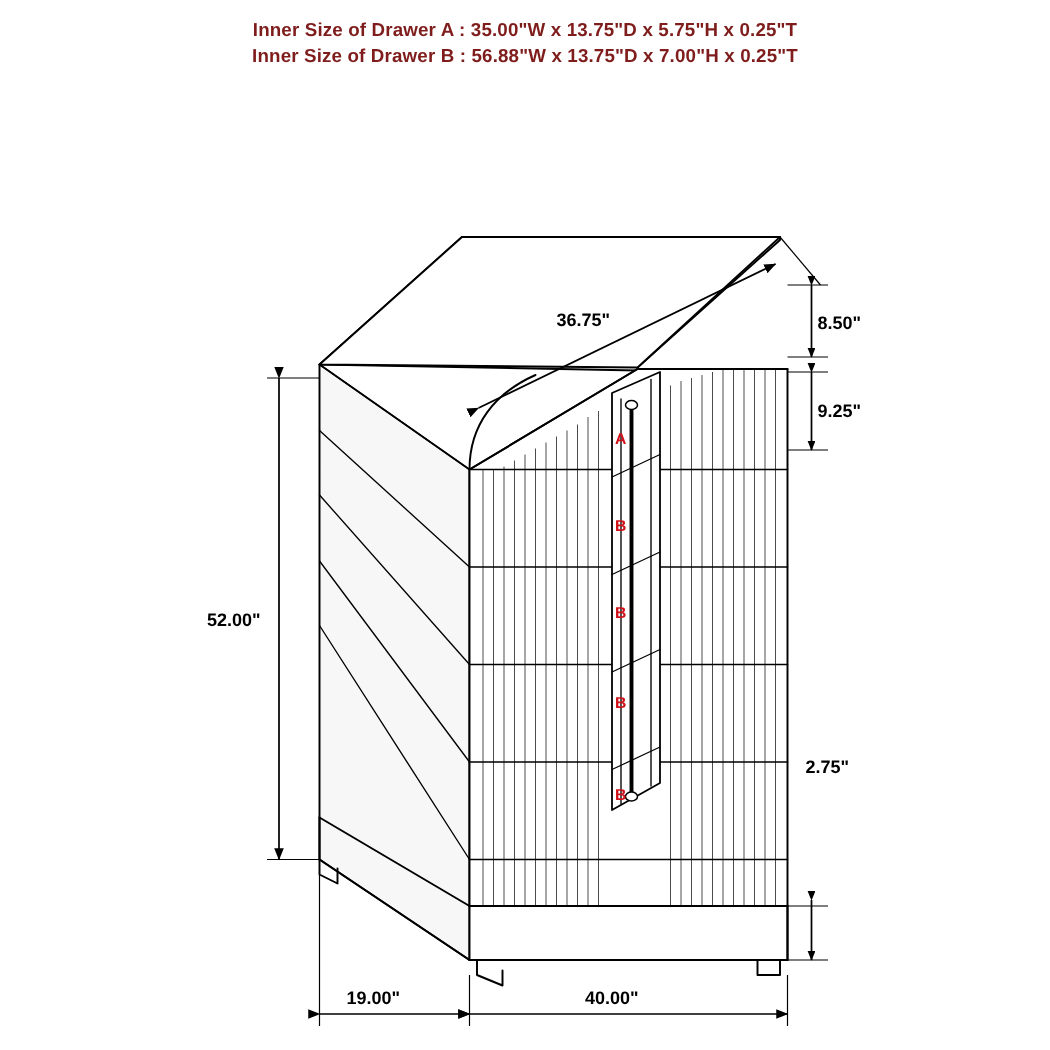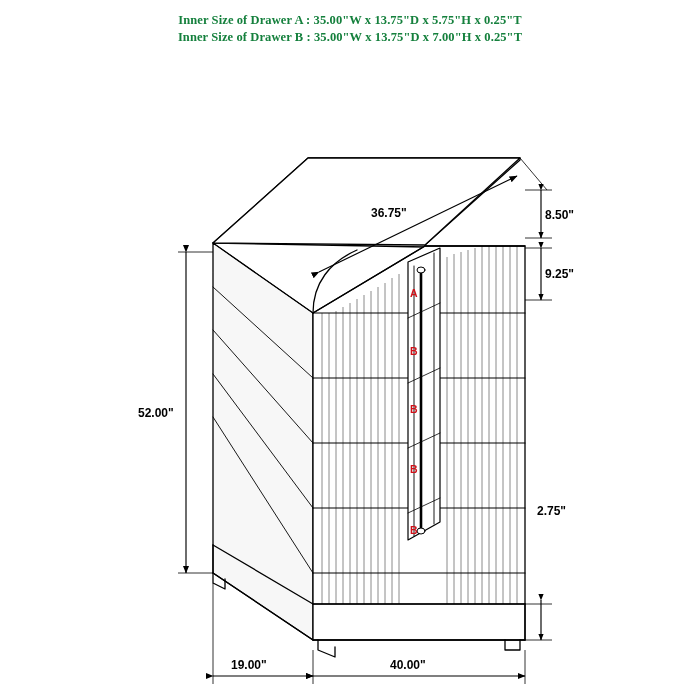--- a/index.html
+++ b/index.html
@@ -15,23 +15,22 @@
     font-family: "Liberation Sans", sans-serif;
     overflow: hidden;
   }
   .hdr {
     position: absolute;
     left: 0;
     width: 700px;
     text-align: center;
     font-size: 12.5px;
     font-weight: bold;
-    color: #15803d;
+    color: #7f1d1d;
     letter-spacing: 0.1px;
-    font-family: Liberation Serif, serif;
   }
   #hdr1 { top: 13px; }
   #hdr2 { top: 30px; }
 
   svg#art {
     position: absolute;
     left: 0;
     top: 0;
     width: 700px;
     height: 700px;
@@ -50,21 +49,21 @@
     color: #d01018;
     white-space: nowrap;
   }
 </style>
 </head>
 <body>
 
 <div id="page">
 
   <div class="hdr" id="hdr1">Inner Size of Drawer A : 35.00"W x 13.75"D x 5.75"H x 0.25"T</div>
-  <div class="hdr" id="hdr2">Inner Size of Drawer B : 35.00"W x 13.75"D x 7.00"H x 0.25"T</div>
+  <div class="hdr" id="hdr2">Inner Size of Drawer B : 56.88"W x 13.75"D x 7.00"H x 0.25"T</div>
 
   <svg id="art" viewBox="0 0 700 700">
     <defs>
       <marker id="ar" markerWidth="9" markerHeight="9" refX="7.5" refY="3.2" orient="auto" markerUnits="userSpaceOnUse">
         <path d="M0,0 L8,3.2 L0,6.4 z" fill="#000"></path>
       </marker>
       <marker id="arS" markerWidth="7" markerHeight="7" refX="6" refY="2.6" orient="auto" markerUnits="userSpaceOnUse">
         <path d="M0,0 L6.5,2.6 L0,5.2 z" fill="#000"></path>
       </marker>
     </defs>

